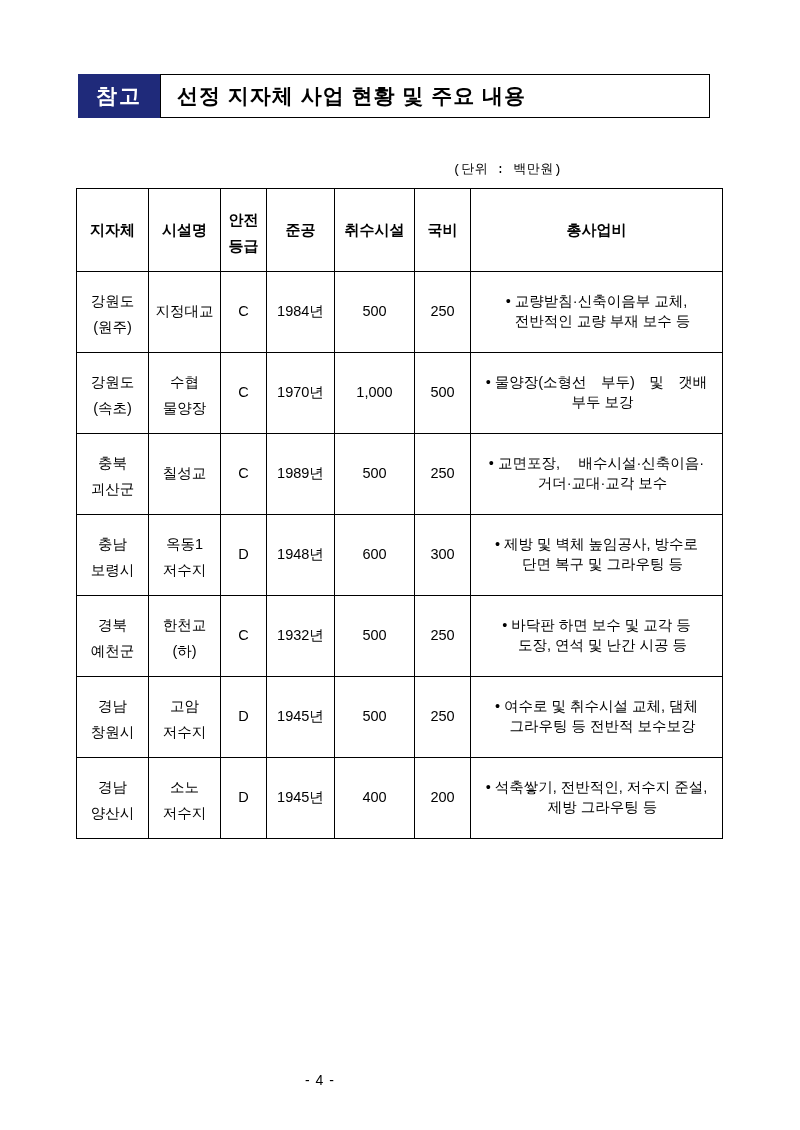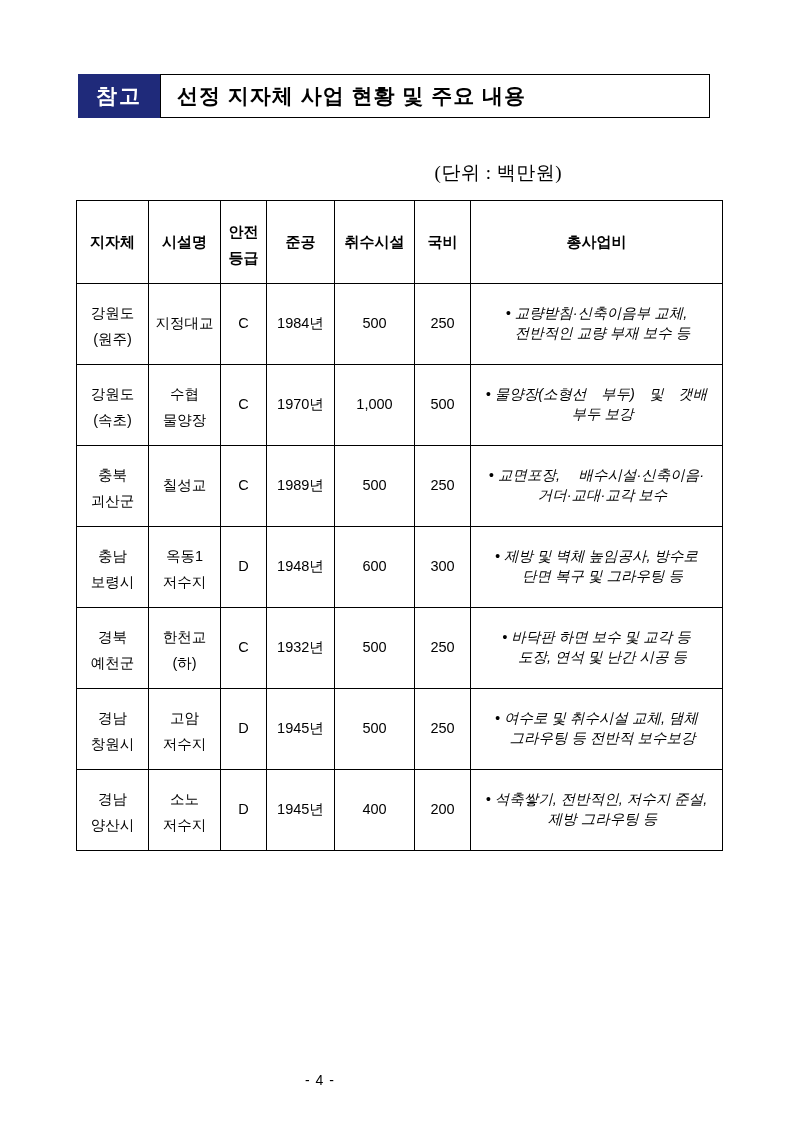--- a/index.html
+++ b/index.html
@@ -55,30 +55,30 @@
     font-weight: bold;
     letter-spacing: 1px;
     font-family: "Liberation Sans", sans-serif;
   }
 
   
   .unit-note {
     position: absolute;
     right: 78px;
     top: 160px;
-    font-size: 19px;
-    font-family: Liberation Serif, serif;
+    font-size: 13px;
+    font-family: Liberation Mono, monospace;
     letter-spacing: 0.5px;
   }
 
   
   table.main-table {
     position: absolute;
     left: 76px;
-    top: 200px;
+    top: 188px;
     width: 646px;
     border-collapse: collapse;
     table-layout: fixed;
     font-family: "Liberation Sans", sans-serif;
   }
   table.main-table th,
   table.main-table td {
     border: 1px solid #000000;
     text-align: center;
     vertical-align: middle;
@@ -94,21 +94,20 @@
   table.main-table tbody td {
     height: 76px;
   }
   td.desc {
     text-align: left;
     padding-left: 12px;
     padding-right: 8px;
     position: relative;
     font-size: 14.5px;
     line-height: 1.55;
-    font-style: italic;
   }
   td.desc .bullet-line {
     display: block;
     padding-left: 12px;
     position: relative;
     text-indent: -12px;
   }
   td.desc .bullet-line.cont {
     text-indent: 0;
     padding-left: 12px;

